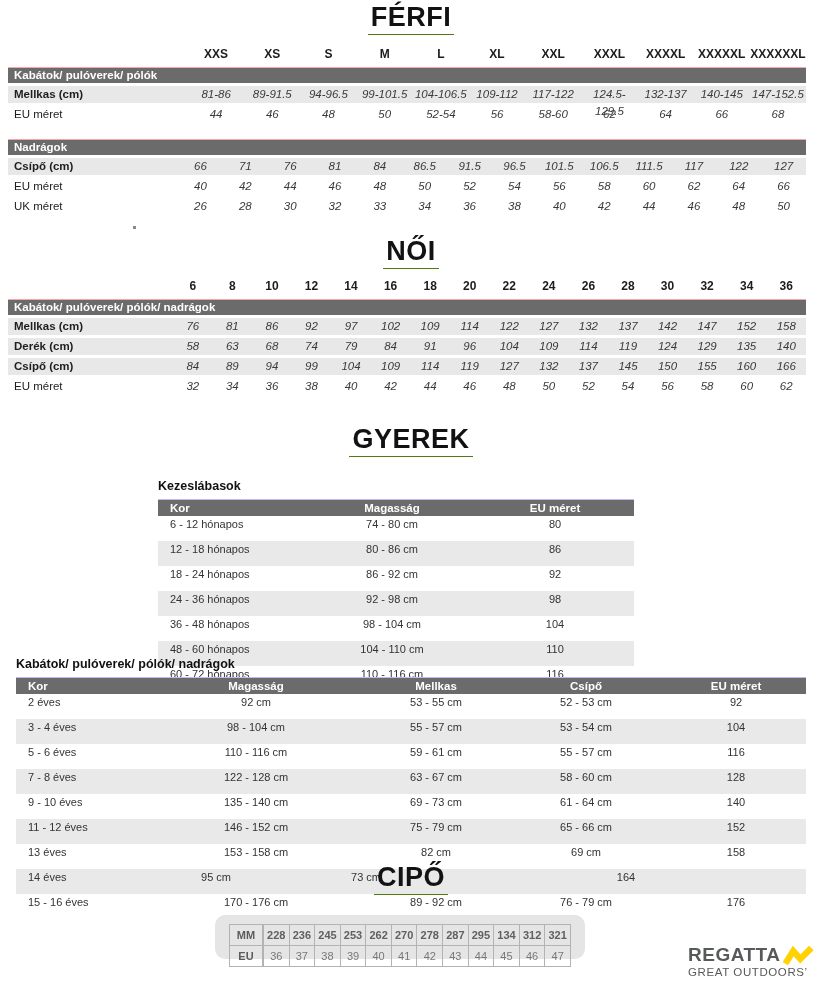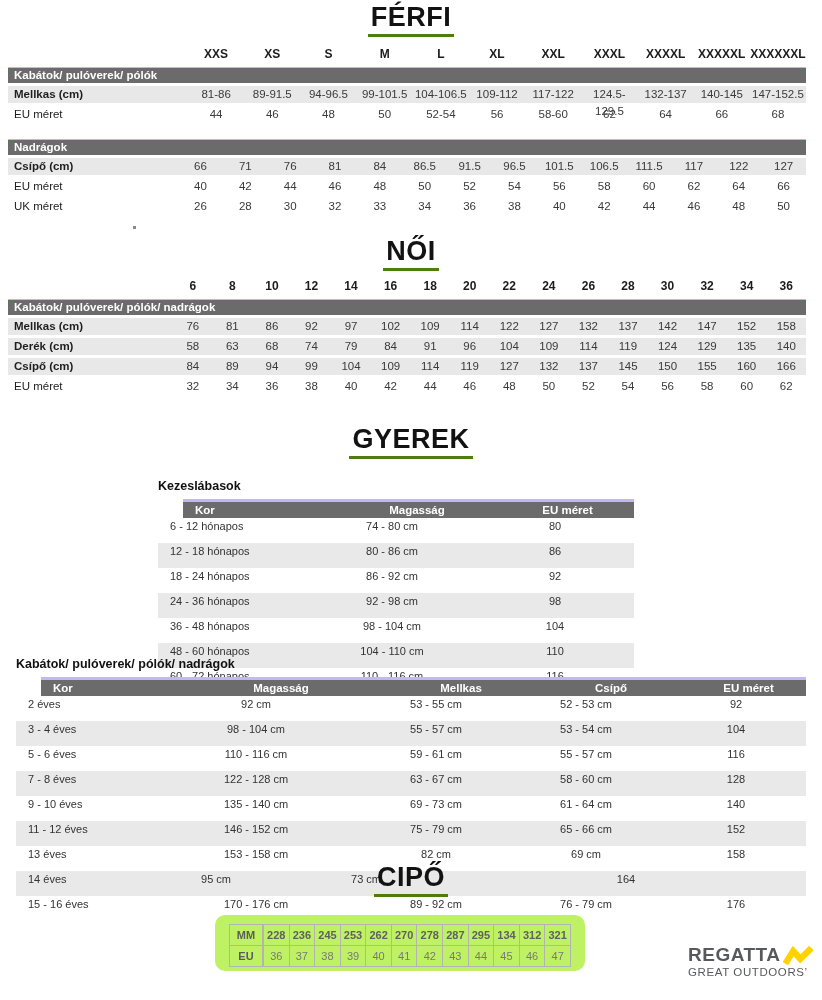--- a/index.html
+++ b/index.html
@@ -1,56 +1,56 @@
 <!DOCTYPE html>
 <html><head>
 <meta charset="utf-8">
 <style>
   html,body{margin:0;padding:0;background:#fff;}
   body{width:822px;height:1000px;font-family:"Liberation Sans",sans-serif;color:#222;}
   .page{position:relative;width:822px;height:1000px;background:#fff;overflow:hidden;}
 
   .title{position:absolute;left:0;right:0;text-align:center;font-weight:bold;font-size:27px;color:#121212;letter-spacing:.5px;}
-  .title span{display:inline-block;border-bottom:3px solid #4d7c0f;padding:0 3px 1px;}
+  .title span{display:inline-block;border-bottom:1px solid #4d7c0f;padding:0 3px 1px;}
 
   
   .block{position:absolute;}
   .size-hdr{display:flex;height:16px;line-height:16px;font-size:12px;font-weight:bold;color:#1c1c1c;margin-bottom:5px;padding-left:var(--lw);}
   .size-hdr .size-cell{flex:1;text-align:center;}
   .band{height:15px;line-height:15px;background:#6B6B6B;border-top:1px solid #fca5a5;color:#fff;font-weight:bold;font-size:11.5px;padding-left:6px;margin-bottom:3px;}
   .drow{display:flex;height:17px;line-height:17px;font-size:11.5px;color:#3a3a3a;margin-bottom:3px;}
   .dlabel{width:var(--lw);padding-left:6px;box-sizing:border-box;color:#1e1e1e;}
-  .dvals{flex:1;display:flex;}
+  .dvals{flex:1;display:flex;font-style:italic;}
   .dval{flex:1;text-align:center;}
   .tbl-tops{--lw:180px;}
   .tbl-nadragok{--lw:170px;margin-top:16px;}
   .tbl-noi{--lw:165px;}
   .tbl-tops .drow:nth-of-type(1),
   .tbl-nadragok .drow:nth-of-type(1),
   .tbl-noi .drow:nth-of-type(-n+3){background:#E8E8E8;}
   .tbl-tops .drow:nth-of-type(1) .dlabel,
   .tbl-nadragok .drow:nth-of-type(1) .dlabel,
   .tbl-noi .drow:nth-of-type(-n+3) .dlabel{font-weight:bold;}
 
   
   .sub-heading{height:16px;line-height:16px;font-size:12.5px;font-weight:bold;color:#111;margin-bottom:5px;}
-  .khdr{display:flex;height:16px;line-height:16px;background:#6B6B6B;border-top:3px solid #c4b5fd;color:#fff;font-weight:bold;font-size:11.5px;margin-left:25px;}
+  .khdr{display:flex;height:16px;line-height:16px;background:#6B6B6B;border-top:1px solid #c4b5fd;color:#fff;font-weight:bold;font-size:11.5px;}
   .krow{display:flex;height:25px;line-height:17px;font-size:11px;color:#333;}
   .krows .krow:nth-of-type(even){background:#E9E9E9;}
   .kh-kor,.kc-kor{width:150px;padding-left:12px;box-sizing:border-box;text-align:left;}
   .kh-mag,.kc-mag{width:168px;text-align:center;}
   .kh-eu,.kc-eu{flex:1;text-align:center;}
   .bh-kor,.bc-kor{width:130px;padding-left:12px;box-sizing:border-box;text-align:left;}
   .bh-mag,.bc-mag{width:220px;text-align:center;}
   .bh-mell,.bc-mell{width:140px;text-align:center;}
   .bh-cs,.bc-cs{width:160px;text-align:center;}
   .bh-eu,.bc-eu{flex:1;text-align:center;}
 
   
-  .shoe-box{box-sizing:border-box;width:370px;height:56px;background:#bef264;border-radius:10px;padding:9px 14px;}
+  .shoe-box{box-sizing:border-box;width:370px;height:44px;background:#e5e5e5;border-radius:10px;padding:9px 14px;}
   .shoe-row{display:flex;}
   .shoe-cell{box-sizing:border-box;border:1px solid #B3B3B3;height:22px;line-height:20px;text-align:center;font-size:11px;}
   .shoe-cell+.shoe-cell{margin-left:-1px;}
   .shoe-row+.shoe-row .shoe-cell{margin-top:-1px;}
   .shoe-label{width:34px;font-weight:bold;color:#5c5c5c;}
   .shoe-val{flex:1;}
   .row-mm .shoe-val{font-weight:bold;color:#606060;}
   .row-eu .shoe-val{color:#787878;}
 
   

